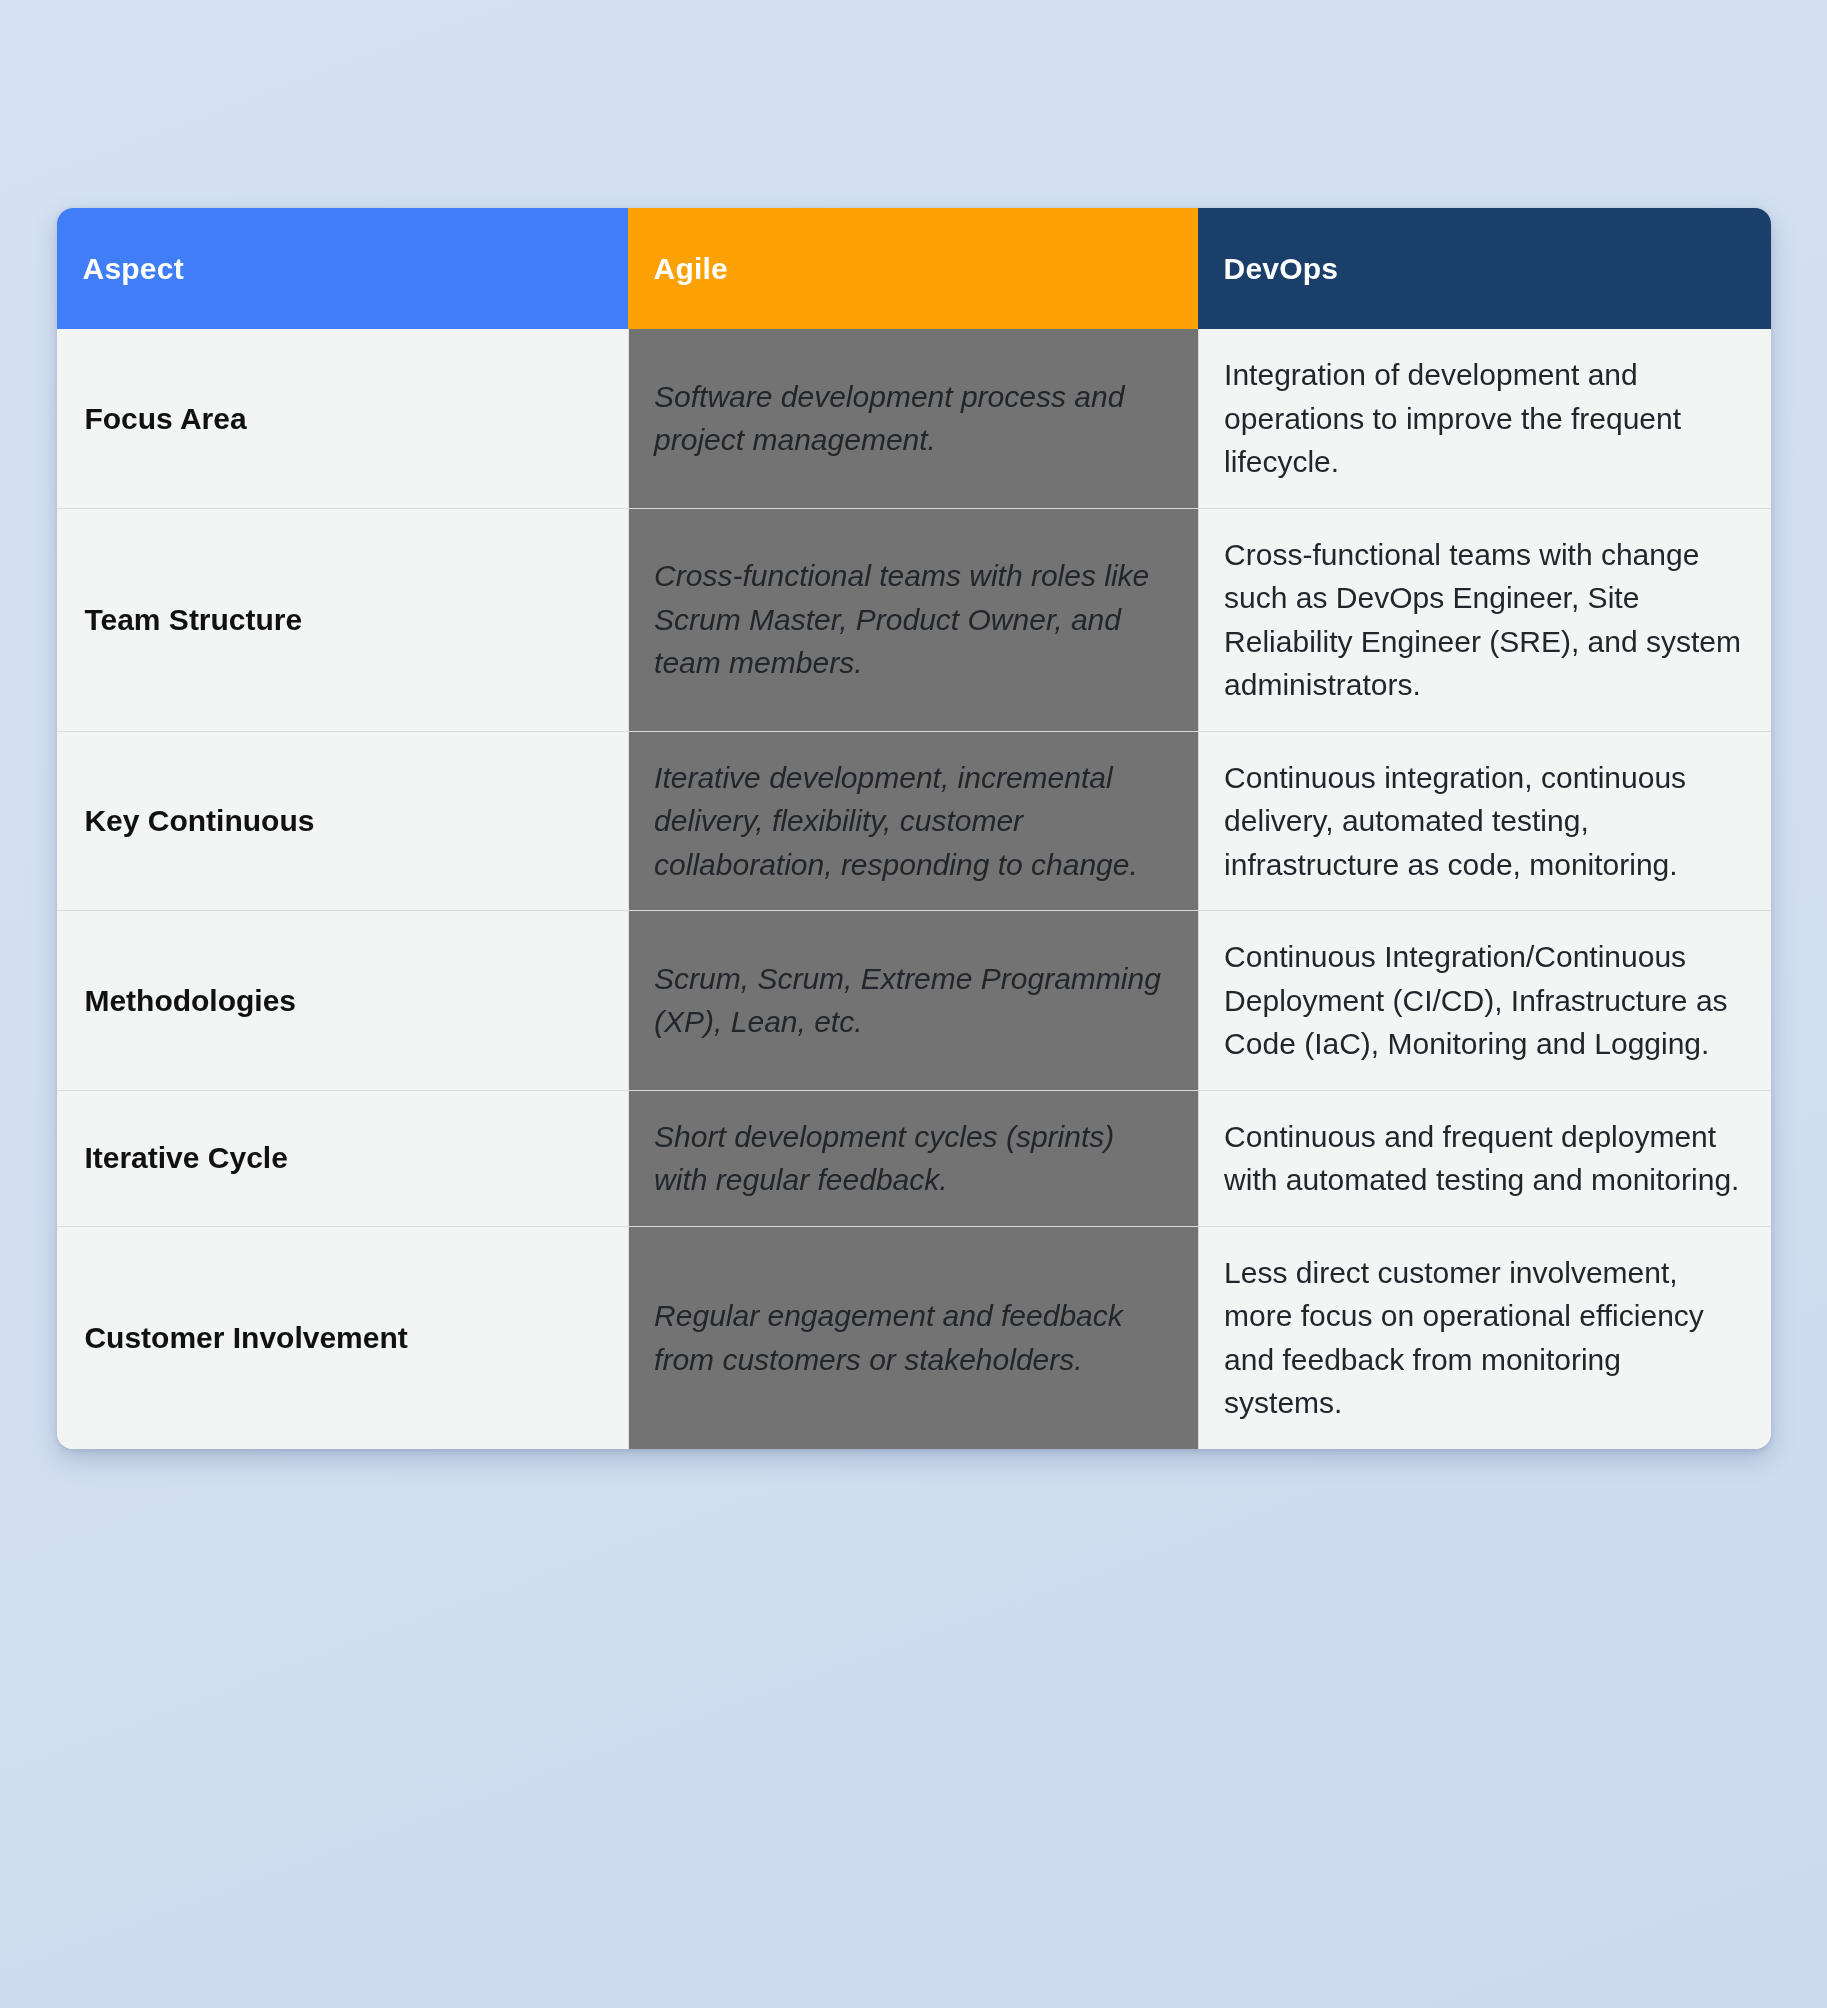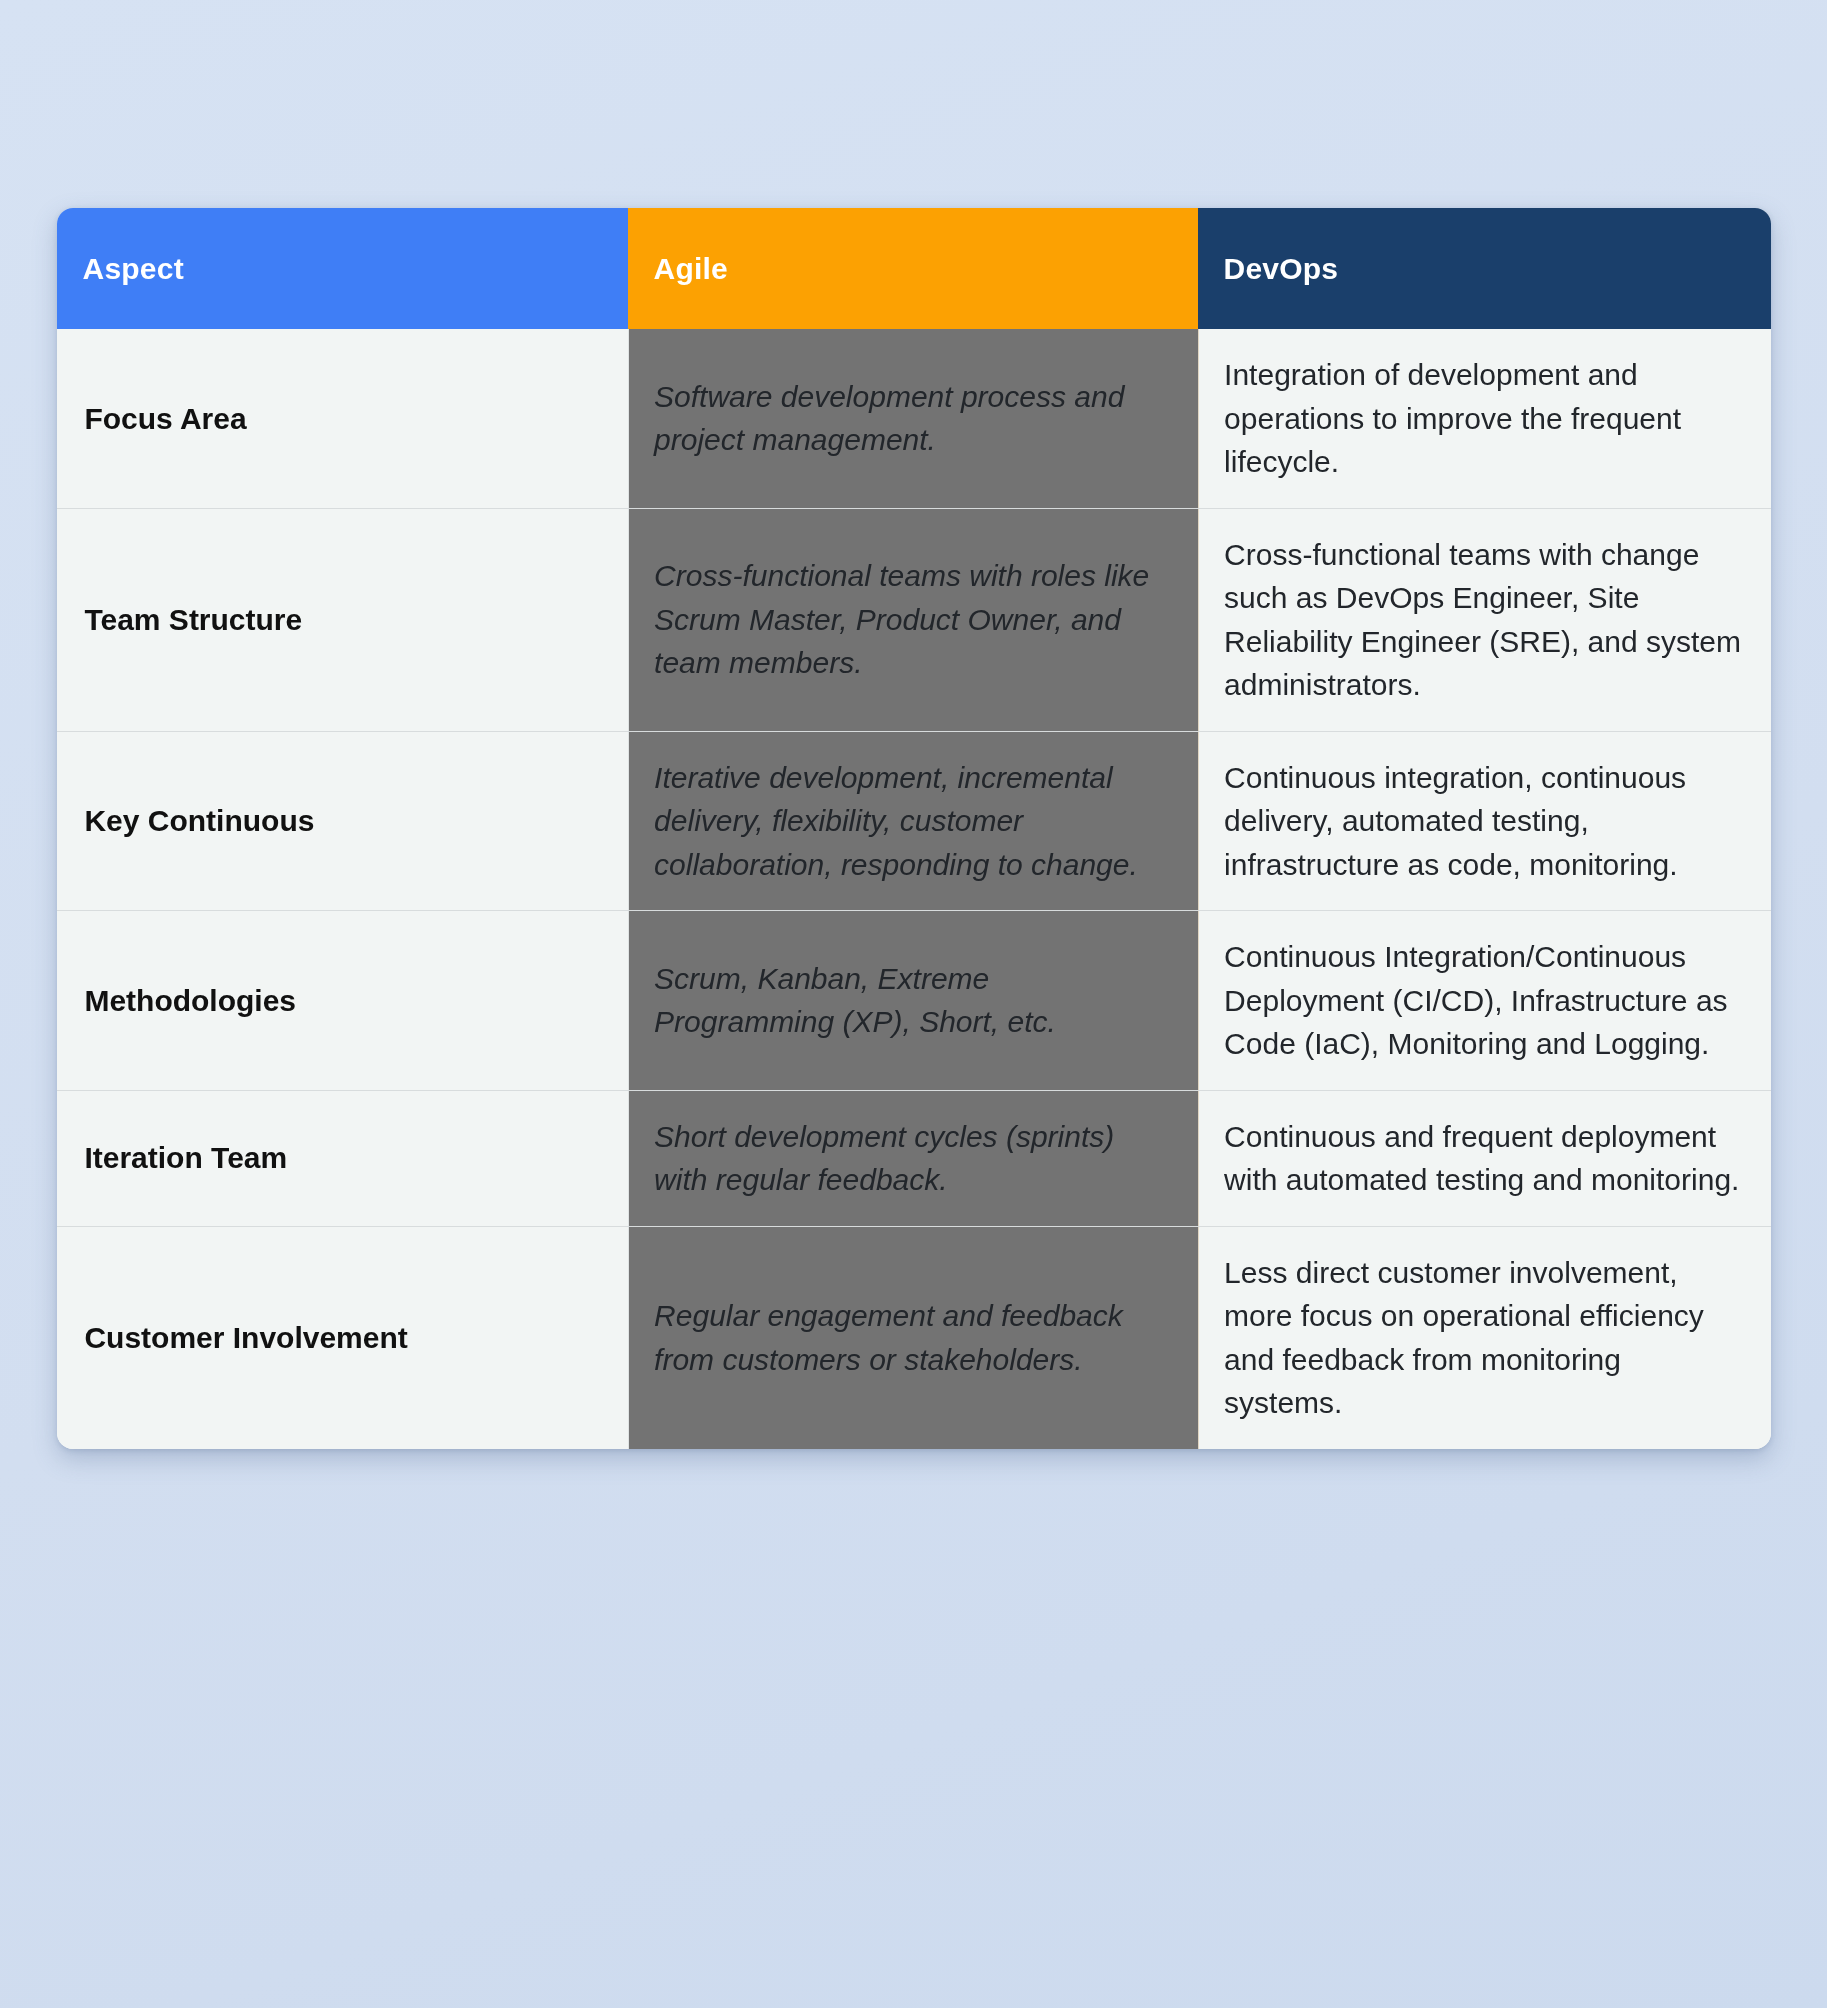--- a/index.html
+++ b/index.html
@@ -119,25 +119,25 @@
           <td class="col-agile">Cross-functional teams with roles like Scrum Master, Product Owner, and team members.</td>
           <td class="col-devops">Cross-functional teams with change such as DevOps Engineer, Site Reliability Engineer (SRE), and system administrators.</td>
         </tr>
         <tr>
           <td class="col-aspect">Key Continuous</td>
           <td class="col-agile">Iterative development, incremental delivery, flexibility, customer collaboration, responding to change.</td>
           <td class="col-devops">Continuous integration, continuous delivery, automated testing, infrastructure as code, monitoring.</td>
         </tr>
         <tr>
           <td class="col-aspect">Methodologies</td>
-          <td class="col-agile">Scrum, Kanban, Extreme Programming (XP), Short, etc.</td>
+          <td class="col-agile">Scrum, Scrum, Extreme Programming (XP), Lean, etc.</td>
           <td class="col-devops">Continuous Integration/Continuous Deployment (CI/CD), Infrastructure as Code (IaC), Monitoring and Logging.</td>
         </tr>
         <tr>
-          <td class="col-aspect">Iteration Team</td>
+          <td class="col-aspect">Iterative Cycle</td>
           <td class="col-agile">Short development cycles (sprints) with regular feedback.</td>
           <td class="col-devops">Continuous and frequent deployment with automated testing and monitoring.</td>
         </tr>
         <tr>
           <td class="col-aspect">Customer Involvement</td>
           <td class="col-agile">Regular engagement and feedback from customers or stakeholders.</td>
           <td class="col-devops">Less direct customer involvement, more focus on operational efficiency and feedback from monitoring systems.</td>
         </tr>
       </tbody>
     </table>

